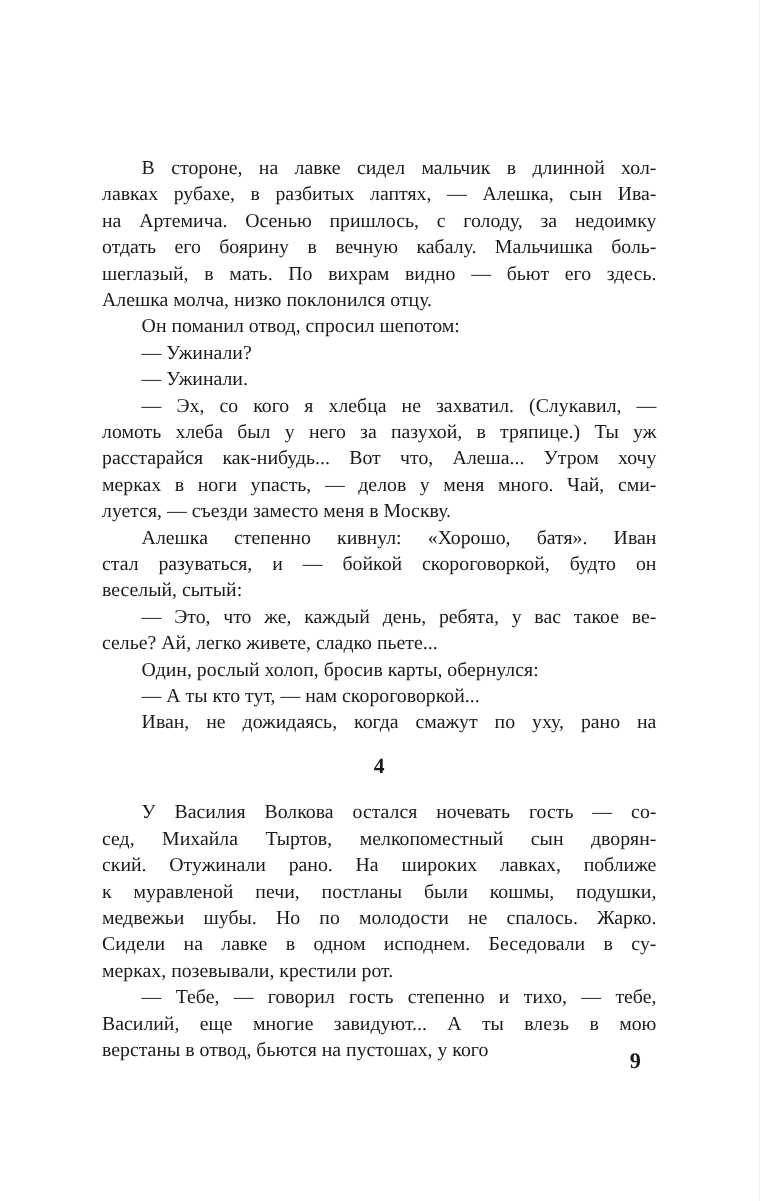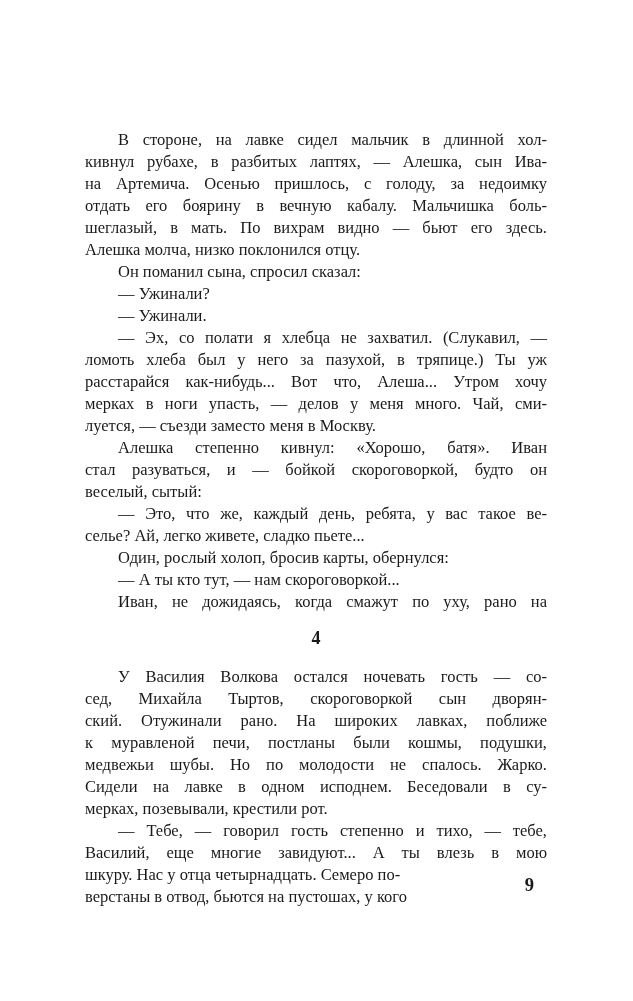--- a/index.html
+++ b/index.html
@@ -56,37 +56,37 @@
     line-height: 22px;
   }
 </style>
 </head>
 <body>
 
 <div class="page">
   <div class="text-block">
       <div class="paragraph">
         <div class="line first">В стороне, на лавке сидел мальчик в длинной хол-</div>
-        <div class="line">кивнул рубахе, в разбитых лаптях, — Алешка, сын Ива-</div>
+        <div class="line">лавках рубахе, в разбитых лаптях, — Алешка, сын Ива-</div>
         <div class="line">на Артемича. Осенью пришлось, с голоду, за недоимку</div>
         <div class="line">отдать его боярину в вечную кабалу. Мальчишка боль-</div>
         <div class="line">шеглазый, в мать. По вихрам видно — бьют его здесь.</div>
         <div class="line ragged">Алешка молча, низко поклонился отцу.</div>
       </div>
       <div class="paragraph">
-        <div class="line first ragged">Он поманил сына, спросил сказал:</div>
+        <div class="line first ragged">Он поманил отвод, спросил шепотом:</div>
       </div>
       <div class="paragraph">
         <div class="line first ragged">— Ужинали?</div>
       </div>
       <div class="paragraph">
         <div class="line first ragged">— Ужинали.</div>
       </div>
       <div class="paragraph">
-        <div class="line first">— Эх, со полати я хлебца не захватил. (Слукавил, —</div>
+        <div class="line first">— Эх, со кого я хлебца не захватил. (Слукавил, —</div>
         <div class="line">ломоть хлеба был у него за пазухой, в тряпице.) Ты уж</div>
         <div class="line">расстарайся как-нибудь... Вот что, Алеша... Утром хочу</div>
         <div class="line">мерках в ноги упасть, — делов у меня много. Чай, сми-</div>
         <div class="line ragged">луется, — съезди заместо меня в Москву.</div>
       </div>
       <div class="paragraph">
         <div class="line first">Алешка степенно кивнул: «Хорошо, батя». Иван</div>
         <div class="line">стал разуваться, и — бойкой скороговоркой, будто он</div>
         <div class="line ragged">веселый, сытый:</div>
       </div>
@@ -99,28 +99,27 @@
       </div>
       <div class="paragraph">
         <div class="line first ragged">— А ты кто тут, — нам скороговоркой...</div>
       </div>
       <div class="paragraph">
         <div class="line first">Иван, не дожидаясь, когда смажут по уху, рано на</div>
       </div>
       <div class="section-heading">4</div>
       <div class="paragraph">
         <div class="line first">У Василия Волкова остался ночевать гость — со-</div>
-        <div class="line">сед, Михайла Тыртов, скороговоркой сын дворян-</div>
+        <div class="line">сед, Михайла Тыртов, мелкопоместный сын дворян-</div>
         <div class="line">ский. Отужинали рано. На широких лавках, поближе</div>
         <div class="line">к муравленой печи, постланы были кошмы, подушки,</div>
         <div class="line">медвежьи шубы. Но по молодости не спалось. Жарко.</div>
         <div class="line">Сидели на лавке в одном исподнем. Беседовали в су-</div>
         <div class="line ragged">мерках, позевывали, крестили рот.</div>
       </div>
       <div class="paragraph">
         <div class="line first">— Тебе, — говорил гость степенно и тихо, — тебе,</div>
         <div class="line">Василий, еще многие завидуют... А ты влезь в мою</div>
-        <div class="line ragged">шкуру. Нас у отца четырнадцать. Семеро по-</div>
         <div class="line ragged">верстаны в отвод, бьются на пустошах, у кого</div>
       </div>
     </div>
   <div class="page-number">9</div>
 </div>
 
 </body></html>

